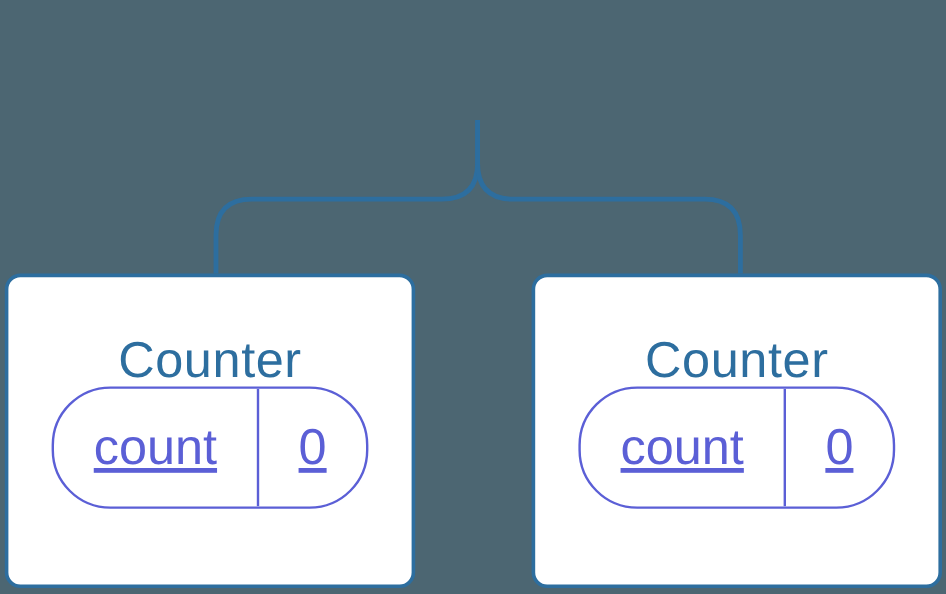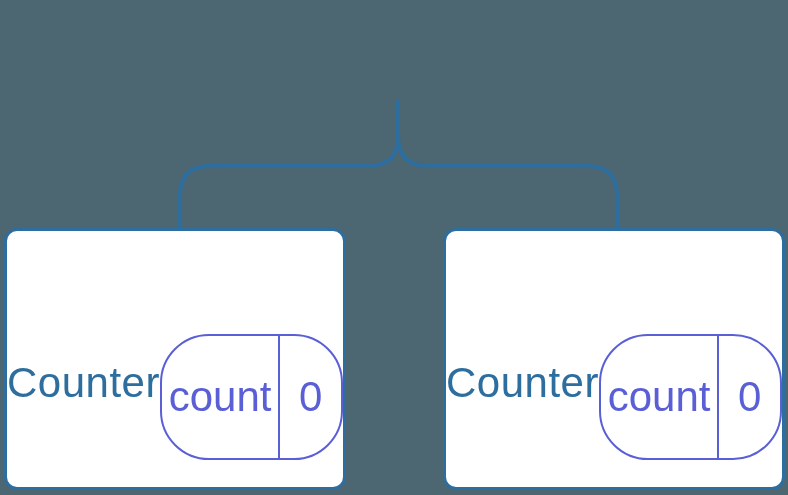--- a/index.html
+++ b/index.html
@@ -30,38 +30,38 @@
   }
   .root-node{
     left:319px;top:3px;width:158px;height:97px;
     border-radius:16px;
     display:flex;align-items:center;justify-content:center;
     font-size:42px;color:var(--blue);
   }
   .child-node{
     top:228px;width:342px;height:262px;
     border-radius:13px;
-    display:flex;flex-direction:row;align-items:center;
+    display:flex;flex-direction:column;align-items:center;
     padding-top:47px;
   }
   .child-node.left{left:4px;}
   .child-node.right{left:443px;}
   .child-title{
     font-size:42px;line-height:44px;color:var(--blue);
     letter-spacing:0.5px;
   }
   .state-pill{
-    margin-top:29px;
-    width:264px;height:126px;
+    width:264px;height:102px;
     border:2px solid var(--purple);
     border-radius:49px;
     display:flex;
     overflow:hidden;
     color:var(--purple);
     font-size:42px;
+    text-decoration:underline;
   }
   .pill-key{
     flex:0 0 65%;
     display:flex;align-items:center;justify-content:center;
   }
   .pill-value{
     flex:1;
     border-left:2px solid var(--purple);
     display:flex;align-items:center;justify-content:center;
   }

